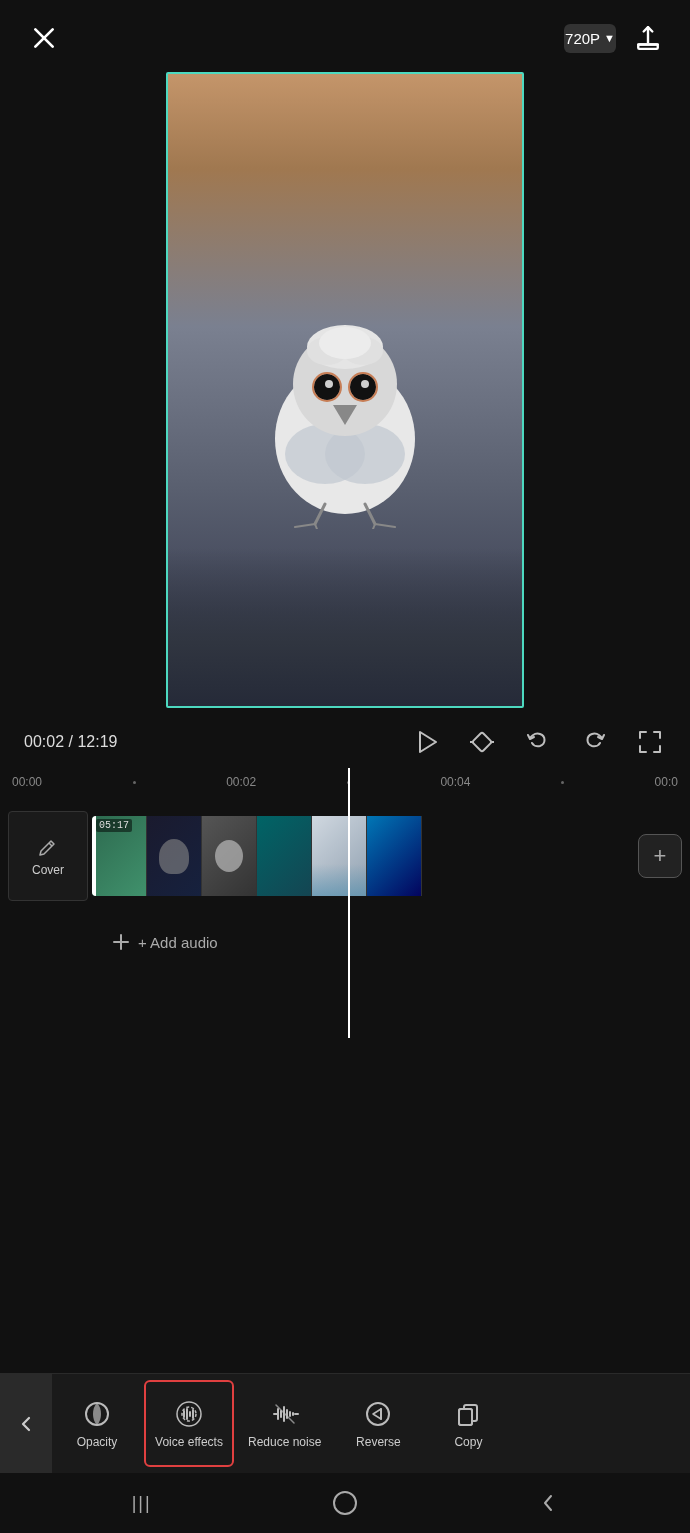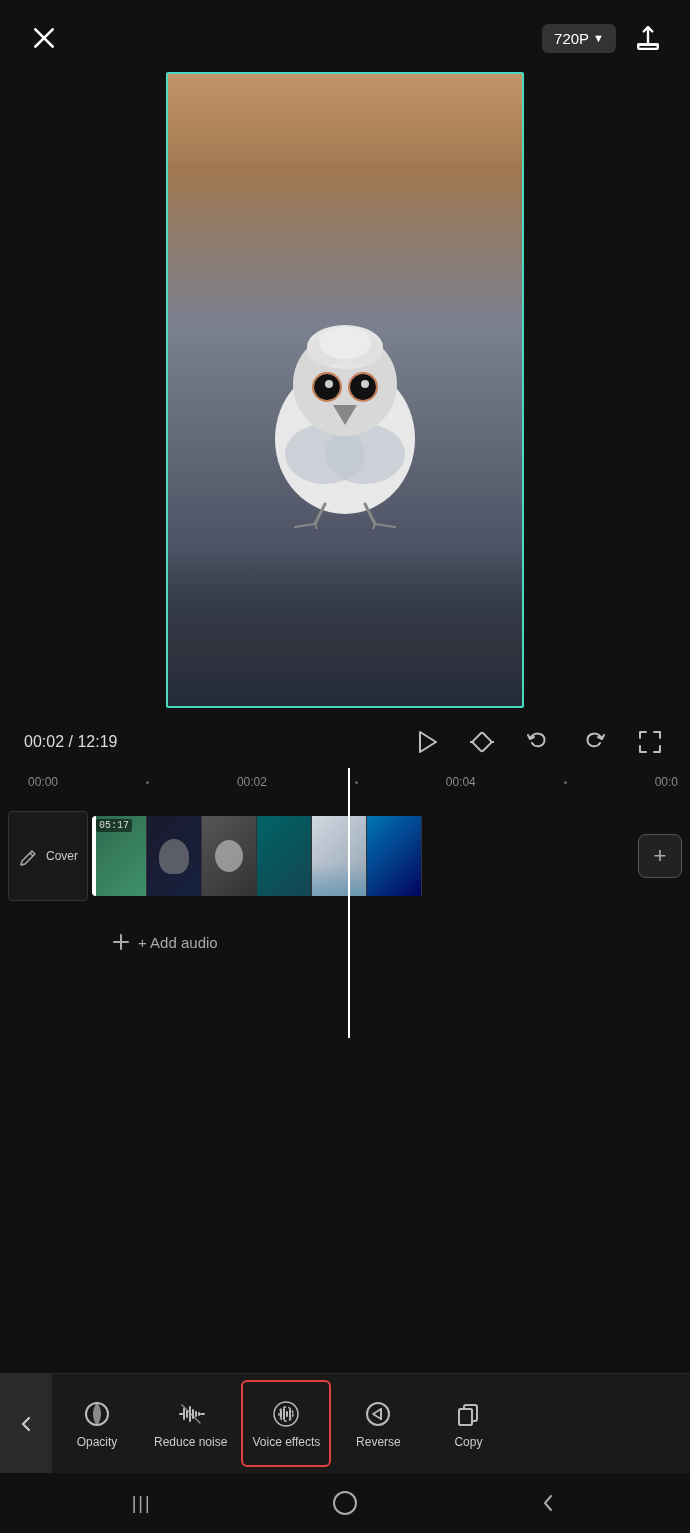--- a/index.html
+++ b/index.html
@@ -31,21 +31,21 @@
     .close-btn svg { width: 26px; height: 26px; }
     .top-right {
       display: flex; align-items: center; gap: 14px;
     }
     .resolution-btn {
       background: #333;
       border: none;
       border-radius: 6px;
       color: #fff;
       font-size: 15px;
-      padding: 6px 12px;
+      padding: 6px 1px;
       display: flex; align-items: center; gap: 4px;
       cursor: pointer;
     }
     .export-btn {
       width: 36px; height: 36px;
       display: flex; align-items: center; justify-content: center;
       cursor: pointer;
     }
 
     
@@ -94,21 +94,21 @@
       width: 32px; height: 32px;
       display: flex; align-items: center; justify-content: center;
       cursor: pointer;
       opacity: 0.85;
     }
 
     
     .timeline-ruler {
       position: absolute;
       top: 768px;
-      left: 16px; right: 0;
+      left: 0; right: 0;
       height: 28px;
       display: flex;
       align-items: center;
       padding: 0 12px;
       color: #888;
       font-size: 12px;
       text-align: right;
     }
     .ruler-marks {
       display: flex;
@@ -140,20 +140,21 @@
       align-items: center;
       gap: 0;
     }
     .cover-thumb {
       width: 80px;
       height: 90px;
       background: #1a1a1a;
       border: 1px solid #333;
       border-radius: 4px;
       display: flex;
+      flex-direction: column;
       align-items: center;
       justify-content: center;
       gap: 6px;
       flex-shrink: 0;
       margin-left: 8px;
       cursor: pointer;
     }
     .cover-thumb span { font-size: 12px; color: #ccc; }
     .video-track {
       flex: 1;
@@ -493,54 +494,54 @@
     <div class="tool-item">
       <div class="tool-icon">
         <svg width="30" height="30" viewBox="0 0 30 30" fill="none">
           <circle cx="15" cy="15" r="11" stroke="#bbb" stroke-width="2" fill="none"></circle>
           <path d="M15 4 Q19 8 19 15 Q19 22 15 26 Q11 22 11 15 Q11 8 15 4Z" fill="#bbb" opacity="0.7"></path>
         </svg>
       </div>
       <span class="tool-label">Opacity</span>
     </div>
 
+    <div class="tool-item active" style="border-color:#e04040;">
+      <div class="tool-icon">
+        <svg width="30" height="30" viewBox="0 0 30 30" fill="none">
+          <circle cx="15" cy="15" r="12" stroke="#bbb" stroke-width="1.5" fill="none"></circle>
+
+          <circle cx="15" cy="15" r="7" stroke="#bbb" stroke-width="1.5" fill="none" stroke-dasharray="3 2"></circle>
+
+          <line x1="10" y1="18" x2="10" y2="12" stroke="#bbb" stroke-width="2" stroke-linecap="round"></line>
+          <line x1="13" y1="20" x2="13" y2="10" stroke="#bbb" stroke-width="2" stroke-linecap="round"></line>
+          <line x1="16" y1="17" x2="16" y2="13" stroke="#bbb" stroke-width="2" stroke-linecap="round"></line>
+          <line x1="19" y1="19" x2="19" y2="11" stroke="#bbb" stroke-width="2" stroke-linecap="round"></line>
+        </svg>
+      </div>
+      <span class="tool-label">Voice effects</span>
+    </div>
+
     <div class="tool-item">
       <div class="tool-icon">
         <svg width="30" height="30" viewBox="0 0 30 30" fill="none">
           <line x1="4" y1="15" x2="7" y2="15" stroke="#bbb" stroke-width="2" stroke-linecap="round"></line>
           <line x1="8" y1="10" x2="8" y2="20" stroke="#bbb" stroke-width="2" stroke-linecap="round"></line>
           <line x1="11" y1="12" x2="11" y2="18" stroke="#bbb" stroke-width="2" stroke-linecap="round"></line>
           <line x1="14" y1="8" x2="14" y2="22" stroke="#bbb" stroke-width="2" stroke-linecap="round"></line>
           <line x1="17" y1="11" x2="17" y2="19" stroke="#bbb" stroke-width="2" stroke-linecap="round"></line>
           <line x1="20" y1="13" x2="20" y2="17" stroke="#bbb" stroke-width="2" stroke-linecap="round"></line>
           <line x1="23" y1="14" x2="23" y2="16" stroke="#bbb" stroke-width="2" stroke-linecap="round"></line>
           <line x1="25" y1="15" x2="28" y2="15" stroke="#bbb" stroke-width="2" stroke-linecap="round"></line>
 
           <line x1="6" y1="6" x2="24" y2="24" stroke="#bbb" stroke-width="1.5" stroke-linecap="round" opacity="0.7"></line>
         </svg>
       </div>
       <span class="tool-label">Reduce noise</span>
     </div>
 
-    <div class="tool-item active" style="border-color:#e04040;">
-      <div class="tool-icon">
-        <svg width="30" height="30" viewBox="0 0 30 30" fill="none">
-          <circle cx="15" cy="15" r="12" stroke="#bbb" stroke-width="1.5" fill="none"></circle>
-
-          <circle cx="15" cy="15" r="7" stroke="#bbb" stroke-width="1.5" fill="none" stroke-dasharray="3 2"></circle>
-
-          <line x1="10" y1="18" x2="10" y2="12" stroke="#bbb" stroke-width="2" stroke-linecap="round"></line>
-          <line x1="13" y1="20" x2="13" y2="10" stroke="#bbb" stroke-width="2" stroke-linecap="round"></line>
-          <line x1="16" y1="17" x2="16" y2="13" stroke="#bbb" stroke-width="2" stroke-linecap="round"></line>
-          <line x1="19" y1="19" x2="19" y2="11" stroke="#bbb" stroke-width="2" stroke-linecap="round"></line>
-        </svg>
-      </div>
-      <span class="tool-label">Voice effects</span>
-    </div>
-
     <div class="tool-item">
       <div class="tool-icon">
         <svg width="30" height="30" viewBox="0 0 30 30" fill="none">
           <circle cx="15" cy="15" r="11" stroke="#bbb" stroke-width="2" fill="none"></circle>
           <polygon points="18,10 18,20 10,15" stroke="#bbb" stroke-width="1.5" fill="none" stroke-linejoin="round"></polygon>
           <line x1="18" y1="10" x2="18" y2="20" stroke="#bbb" stroke-width="2" stroke-linecap="round"></line>
         </svg>
       </div>
       <span class="tool-label">Reverse</span>
     </div>

